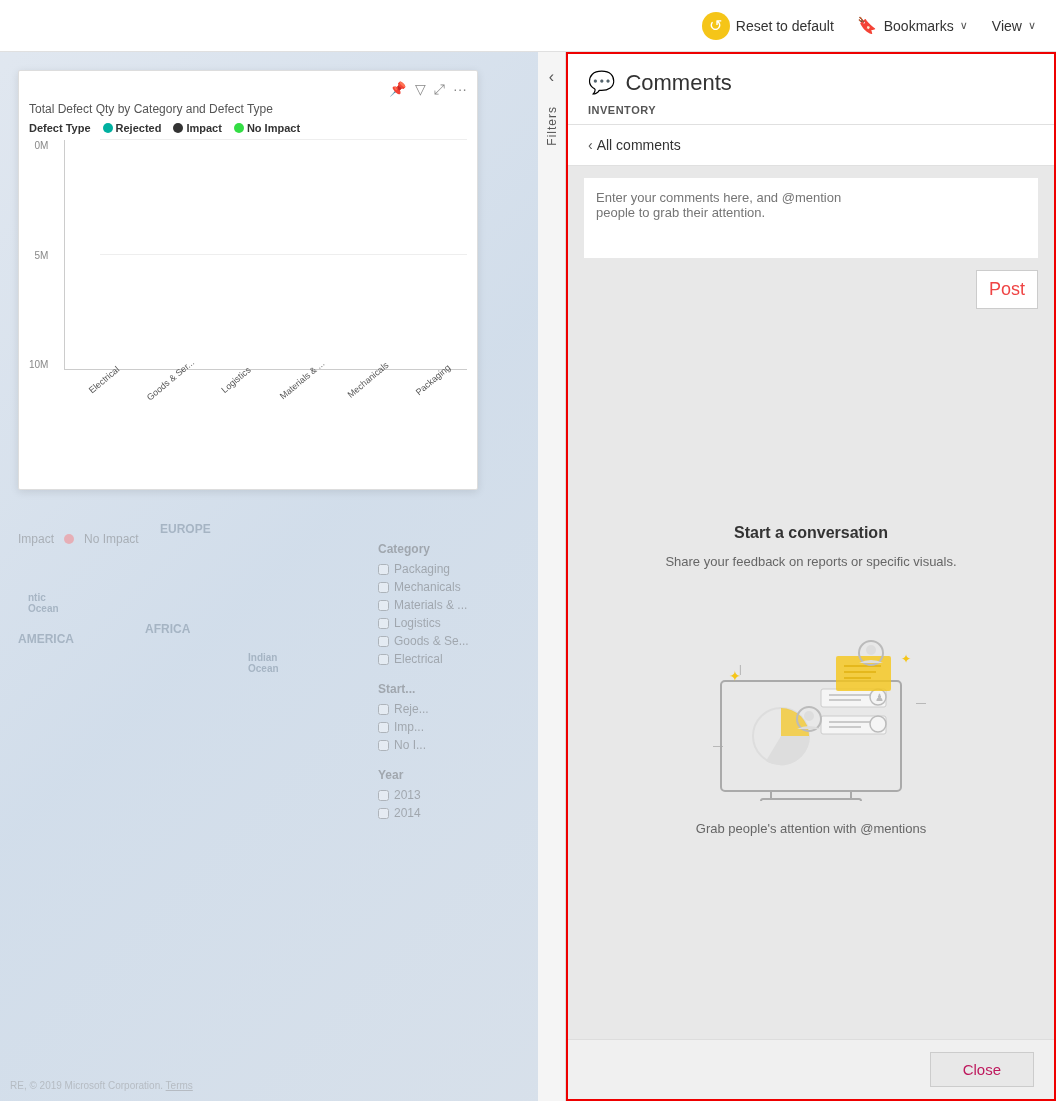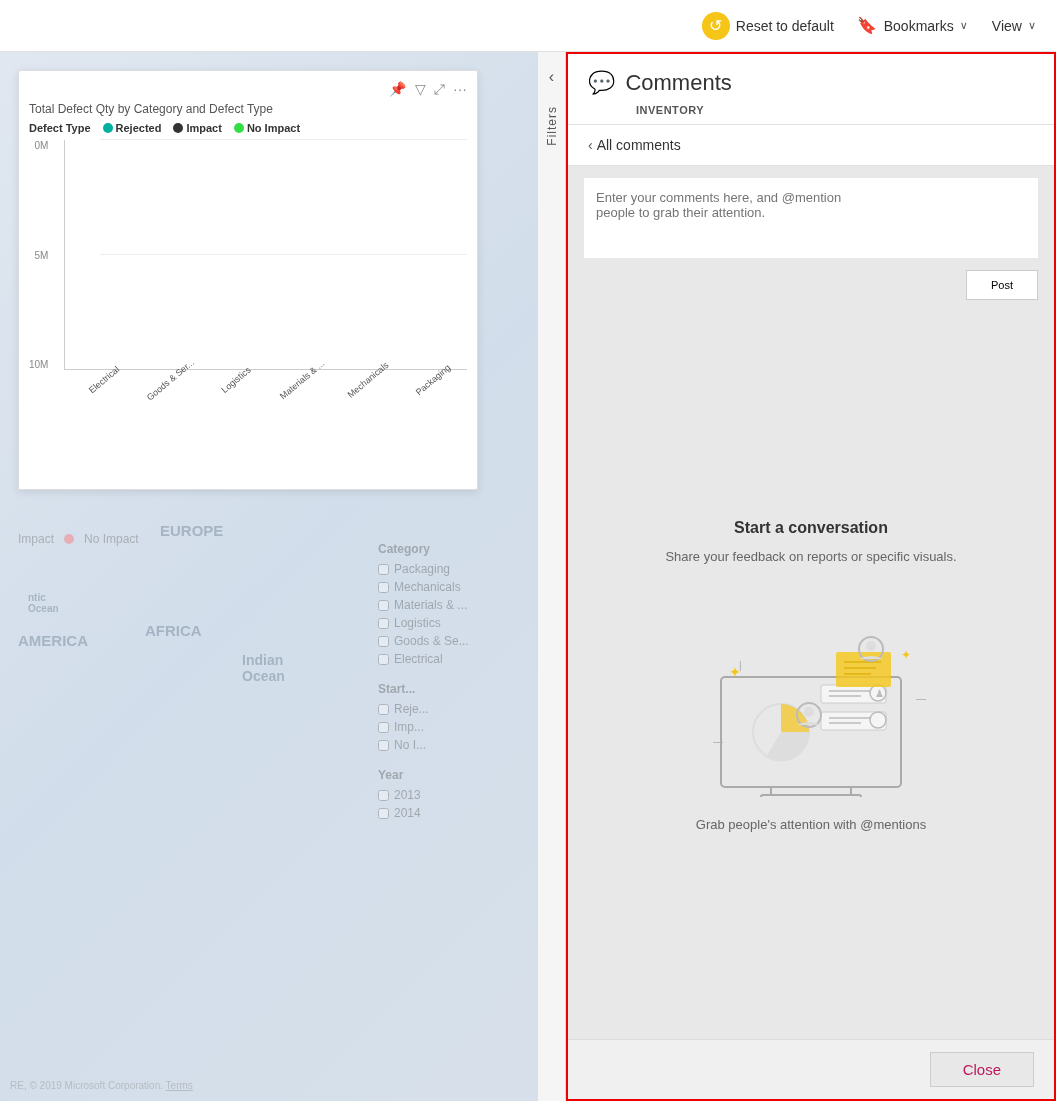--- a/index.html
+++ b/index.html
@@ -74,21 +74,21 @@
 
     
     .map-bg {
       position: absolute;
       top: 0; left: 0; right: 0; bottom: 0;
       background: linear-gradient(135deg, #dde6f0 0%, #c8d8e8 50%, #d0dce8 100%);
       opacity: 0.7;
     }
     .map-text {
       position: absolute;
-      font-size: 15px;
+      font-size: 12px;
       font-weight: 600;
       color: #8899aa;
       opacity: 0.6;
     }
 
     
     .chart-card {
       position: absolute;
       top: 18px;
       left: 18px;
@@ -299,21 +299,20 @@
     }
     .comments-icon {
       font-size: 22px;
       color: #444;
     }
     .comments-section-label {
       font-size: 11px;
       font-weight: 700;
       color: #555;
       letter-spacing: 0.5px;
-      margin-left: 48px;
     }
     .back-link {
       display: flex;
       align-items: center;
       gap: 4px;
       font-size: 14px;
       color: #333;
       padding: 12px 20px;
       background: #fff;
       cursor: pointer;
@@ -340,25 +339,25 @@
       resize: none;
       outline: none;
       font-family: inherit;
     }
     .post-btn-row {
       display: flex;
       justify-content: flex-end;
       margin-top: 8px;
     }
     .post-btn {
-      padding: 8px 24px;
+      padding: 8px 12px;
       background: #fff;
       border: 1px solid #ccc;
-      font-size: 11px;
-      color: #000000;
+      font-size: 18px;
+      color: #ef4444;
       cursor: pointer;
     }
 
     
     .start-conversation {
       flex: 1;
       display: flex;
       flex-direction: column;
       align-items: center;
       justify-content: center;
@@ -438,21 +437,21 @@
 
 <div class="main-area">
 
   <div class="report-panel">
     <div class="map-bg"></div>
 
     <span class="map-text" style="top:470px;left:160px;">EUROPE</span>
     <span class="map-text" style="top:570px;left:145px;">AFRICA</span>
     <span class="map-text" style="top:580px;left:18px;">AMERICA</span>
     <span class="map-text" style="top:540px;left:28px;font-size:10px;">ntic<br>Ocean</span>
-    <span class="map-text" style="top:600px;left:242px;font-size:14px;">Indian<br>Ocean</span>
+    <span class="map-text" style="top:600px;left:248px;font-size:10px;">Indian<br>Ocean</span>
 
     <div class="chart-card">
       <div class="chart-toolbar">
         <span class="chart-icon">📌</span>
         <span class="chart-icon">▽</span>
         <span class="chart-icon">⤢</span>
         <span class="chart-icon">···</span>
       </div>
       <div class="chart-title">Total Defect Qty by Category and Defect Type</div>
       <div class="chart-legend">

